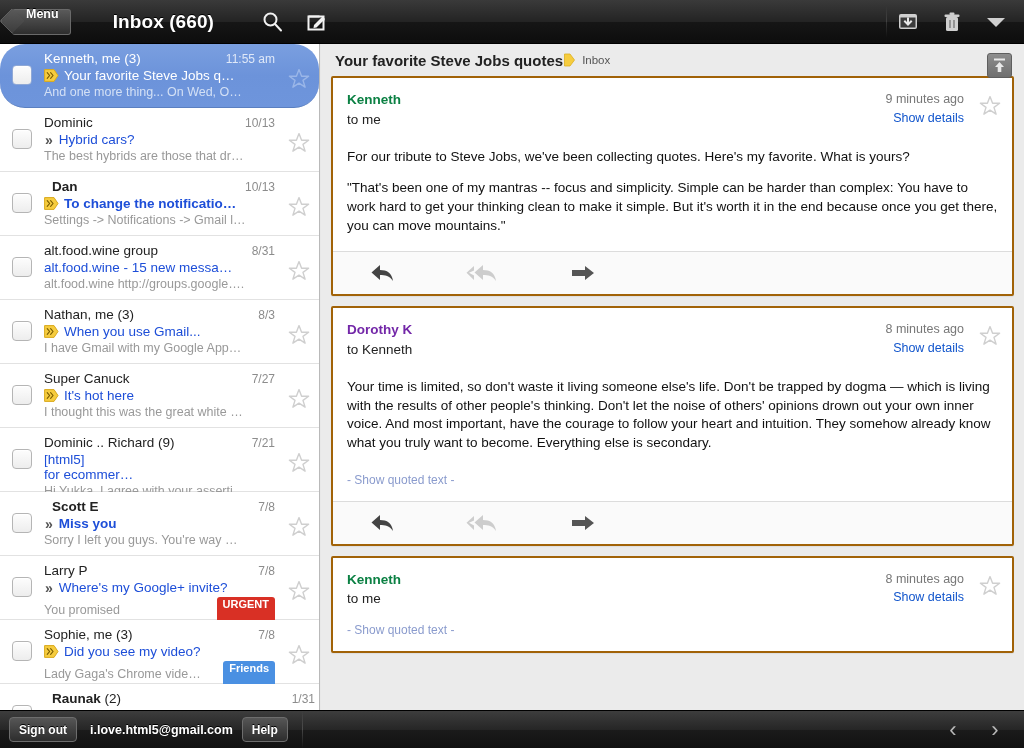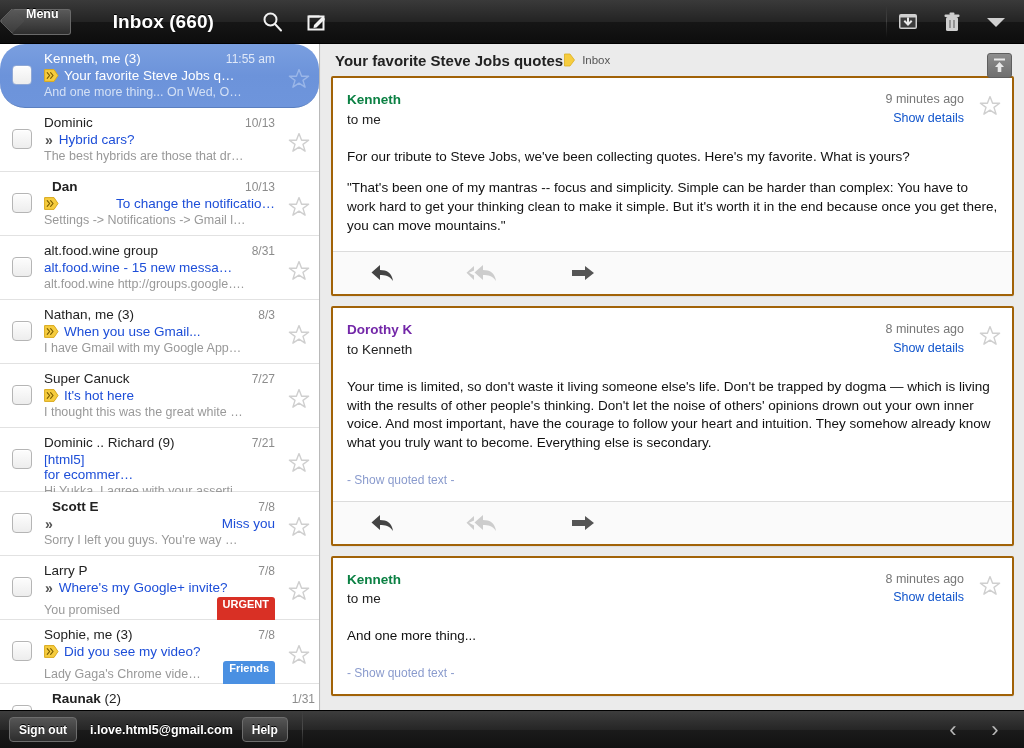--- a/index.html
+++ b/index.html
@@ -88,21 +88,21 @@
     font-size:12px; color:#8c8c8c; margin-left:8px; white-space:nowrap;
   }
   .thread.selected .sender { color:#fff; }
   .thread.selected .date { color:#dfe8f8; }
   .row2 { display:flex; align-items:center; margin-top:2px; }
   .imp { margin-right:5px; flex:none; line-height:0; }
   .subject {
     font-size:13.5px; color:#1d4ed8; flex:1; min-width:0;
     white-space:nowrap; overflow:hidden; text-overflow:ellipsis;
   }
-  .subject.unread { font-weight:normal;text-align:right; }
+  .subject.unread { font-weight:bold; }
   .thread.selected .subject { color:#fff; }
   .row3 { display:flex; align-items:center; margin-top:2px; }
   .snippet {
     font-size:12.5px; color:#999; flex:1; min-width:0;
     white-space:nowrap; overflow:hidden; text-overflow:ellipsis;
   }
   .thread.selected .snippet { color:#d3e0f5; }
   .badge {
     flex:none; margin-left:5px; padding:2px 6px 13px;
     border-radius:3px; font-size:11px; color:#fff; font-weight:bold;
@@ -603,23 +603,20 @@
               <div class="msg-to">to me</div>
             </div>
             <div class="msg-head-right">
               <div class="msg-time">8 minutes ago</div>
               <div class="msg-details">Show details</div>
             </div>
             <div class="msg-star"><svg width="24" height="24" viewBox="0 0 24 24">
                 <path d="M12 2.6 L14.6 9.2 L21.6 9.2 L16 13.4 L18.1 20.2 L12 16.1 L5.9 20.2 L8 13.4 L2.4 9.2 L9.4 9.2 z" fill="none" stroke="#cfcfcf" stroke-width="1.4" stroke-linejoin="round"></path>
               </svg></div>
           </div>
-          <div class="msg-body">
-            <p>And one more thing...</p>
-          </div>
           <div class="quoted">- Show quoted text -</div>
         </div>
       </div>
   </div>
 
   <div class="footer">
     <div class="f-btn">
       <span>Sign out</span>
     </div>
     <div class="f-email">i.love.html5@gmail.com</div>

